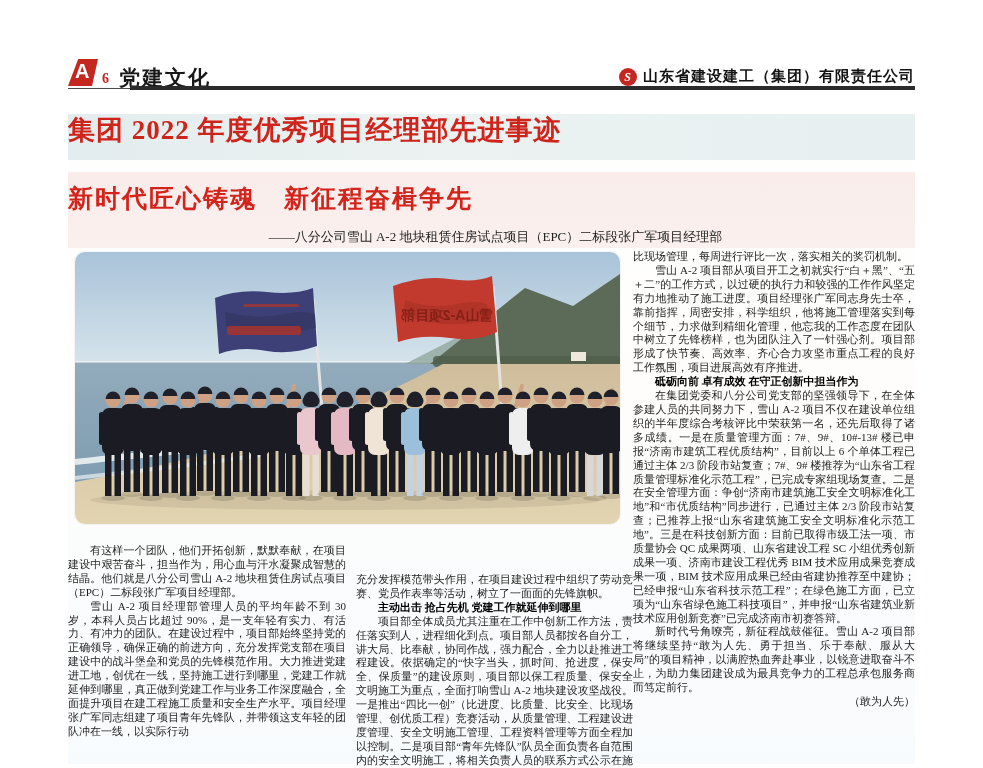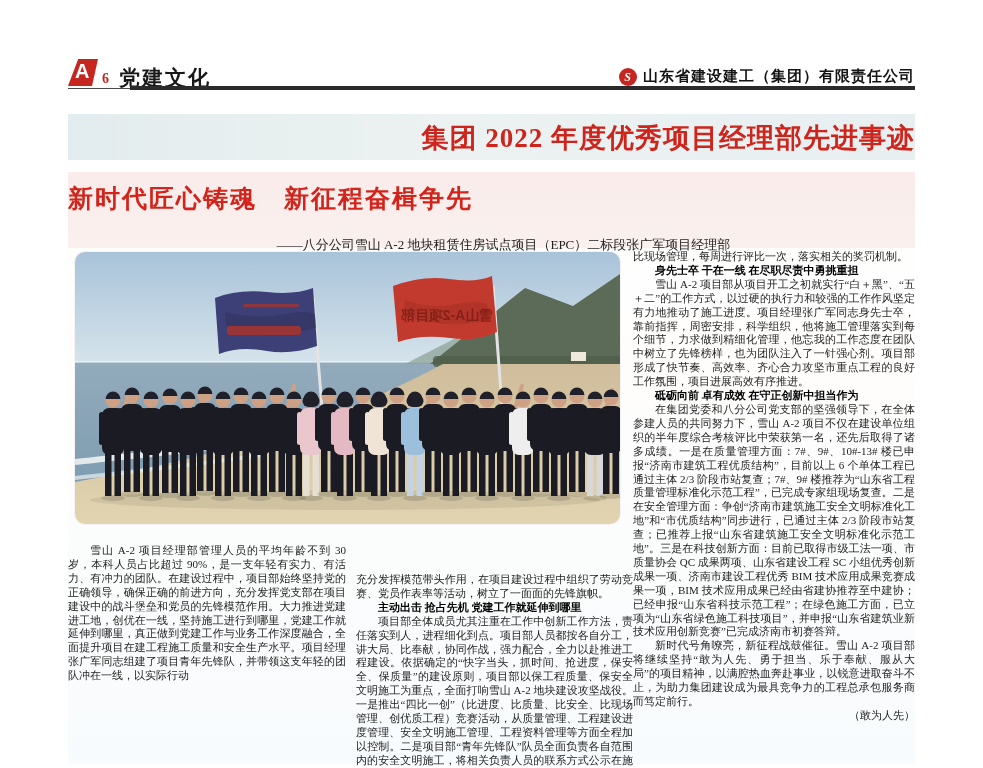--- a/index.html
+++ b/index.html
@@ -25,25 +25,25 @@
   .rule-thin{position:absolute;left:68px;right:68px;top:88px;height:1px;background:#4a4a4a;}
   .rule-thick{position:absolute;left:130px;right:68px;top:86px;height:4px;background:#2b2b2b;}
 
   
   .article{position:absolute;left:68px;top:98px;width:847px;height:666px;
            background:linear-gradient(180deg,#ffffff 0%,#fefdfc 45%,#f8fbfd 100%);}
   .band-blue{position:absolute;left:0;right:0;top:16px;height:46px;
              background:linear-gradient(90deg,#e3ecee 0%,#ecf2f1 45%,#e7eff1 100%);}
   .band-pink{position:absolute;left:0;right:0;top:74px;height:76px;
              background:linear-gradient(180deg,#f9eceb 0%,#faf0ed 100%);}
-  .kicker{position:absolute;left:0;width:100%;top:22px;margin:0;text-align:right;
+  .kicker{position:absolute;left:0;width:100%;top:14px;margin:0;text-align:left;
           font-size:27px;font-weight:bold;color:#ce241b;letter-spacing:1px;}
   .title{position:absolute;left:0;width:100%;top:84px;margin:0;text-align:left;
          font-size:25px;font-weight:bold;color:#d2241b;letter-spacing:2px;}
-  .byline{position:absolute;left:0;width:100%;top:126px;margin:12px;text-align:center;
+  .byline{position:absolute;left:0;width:100%;top:126px;margin:4px;text-align:center;
           font-size:13px;color:#222;}
 
   
   .photo{position:absolute;left:7px;top:154px;width:545px;height:272px;margin:0;
          border-radius:10px;overflow:hidden;box-shadow:0 0 0 1px rgba(0,0,0,0.04);}
   .photo svg{display:block;}
 
   
   .col{position:absolute;font-size:11px;line-height:13.9px;text-align:justify;color:#1c1c1c;}
   .col p{margin:0;text-indent:2em;}
@@ -372,32 +372,32 @@
             <rect x="525" y="154" width="22" height="47" rx="7" fill="#1b1b23"></rect>
             <rect x="522" y="158" width="5" height="33" rx="2.5" fill="#1b1b23"></rect>
             <rect x="545" y="158" width="5" height="33" rx="2.5" fill="#1b1b23"></rect>
             <circle cx="536" cy="146" r="7.5" fill="#cfa184"></circle>
             <path d="M 528.6,145 a7.4,7.4 0 0 1 14.8,0 z" fill="#20202a"></path>
           </g>
       </svg>
     </figure>
 
     <div class="col col-left">
+      <p>有这样一个团队，他们开拓创新，默默奉献，在项目建设中艰苦奋斗，担当作为，用心血与汗水凝聚成智慧的结晶。他们就是八分公司雪山 A-2 地块租赁住房试点项目（EPC）二标段张广军项目经理部。</p>
       <p>雪山 A-2 项目经理部管理人员的平均年龄不到 30 岁，本科人员占比超过 90%，是一支年轻有实力、有活力、有冲力的团队。在建设过程中，项目部始终坚持党的正确领导，确保正确的前进方向，充分发挥党支部在项目建设中的战斗堡垒和党员的先锋模范作用。大力推进党建进工地，创优在一线，坚持施工进行到哪里，党建工作就延伸到哪里，真正做到党建工作与业务工作深度融合，全面提升项目在建工程施工质量和安全生产水平。项目经理张广军同志组建了项目青年先锋队，并带领这支年轻的团队冲在一线，以实际行动</p>
     </div>
 
     <div class="col col-mid">
       <p class="cont">充分发挥模范带头作用，在项目建设过程中组织了劳动竞赛、党员作表率等活动，树立了一面面的先锋旗帜。</p>
       <p class="head">主动出击 抢占先机 党建工作就延伸到哪里</p>
       <p>项目部全体成员尤其注重在工作中创新工作方法，责任落实到人，进程细化到点。项目部人员都按各自分工，讲大局、比奉献，协同作战，强力配合，全力以赴推进工程建设。依据确定的“快字当头，抓时间、抢进度，保安全、保质量”的建设原则，项目部以保工程质量、保安全文明施工为重点，全面打响雪山 A-2 地块建设攻坚战役。一是推出“四比一创”（比进度、比质量、比安全、比现场管理、创优质工程）竞赛活动，从质量管理、工程建设进度管理、安全文明施工管理、工程资料管理等方面全程加以控制。二是项目部“青年先锋队”队员全面负责各自范围内的安全文明施工，将相关负责人员的联系方式公示在施工现场。还成立项目安全文明</p>
     </div>
 
     <div class="col col-right">
       <p class="cont">比现场管理，每周进行评比一次，落实相关的奖罚机制。</p>
-      <p class="head">身先士卒 干在一线 在尽职尽责中勇挑重担</p>
       <p>雪山 A-2 项目部从项目开工之初就实行“白＋黑”、“五＋二”的工作方式，以过硬的执行力和较强的工作作风坚定有力地推动了施工进度。项目经理张广军同志身先士卒，靠前指挥，周密安排，科学组织，他将施工管理落实到每个细节，力求做到精细化管理，他忘我的工作态度在团队中树立了先锋榜样，也为团队注入了一针强心剂。项目部形成了快节奏、高效率、齐心合力攻坚市重点工程的良好工作氛围，项目进展高效有序推进。</p>
       <p class="head">砥砺向前 卓有成效 在守正创新中担当作为</p>
       <p>在集团党委和八分公司党支部的坚强领导下，在全体参建人员的共同努力下，雪山 A-2 项目不仅在建设单位组织的半年度综合考核评比中荣获第一名，还先后取得了诸多成绩。一是在质量管理方面：7#、9#、10#-13# 楼已申报“济南市建筑工程优质结构”，目前以上 6 个单体工程已通过主体 2/3 阶段市站复查；7#、9# 楼推荐为“山东省工程质量管理标准化示范工程”，已完成专家组现场复查。二是在安全管理方面：争创“济南市建筑施工安全文明标准化工地”和“市优质结构”同步进行，已通过主体 2/3 阶段市站复查；已推荐上报“山东省建筑施工安全文明标准化示范工地”。三是在科技创新方面：目前已取得市级工法一项、市质量协会 QC 成果两项、山东省建设工程 SC 小组优秀创新成果一项、济南市建设工程优秀 BIM 技术应用成果竞赛成果一项，BIM 技术应用成果已经由省建协推荐至中建协；已经申报“山东省科技示范工程”；在绿色施工方面，已立项为“山东省绿色施工科技项目”，并申报“山东省建筑业新技术应用创新竞赛”已完成济南市初赛答辩。</p>
       <p>新时代号角嘹亮，新征程战鼓催征。雪山 A-2 项目部将继续坚持“敢为人先、勇于担当、乐于奉献、服从大局”的项目精神，以满腔热血奔赴事业，以锐意进取奋斗不止，为助力集团建设成为最具竞争力的工程总承包服务商而笃定前行。</p>
       <p class="credit">（敢为人先）</p>
     </div>
   </div>
 </div>
 
 </body></html>

